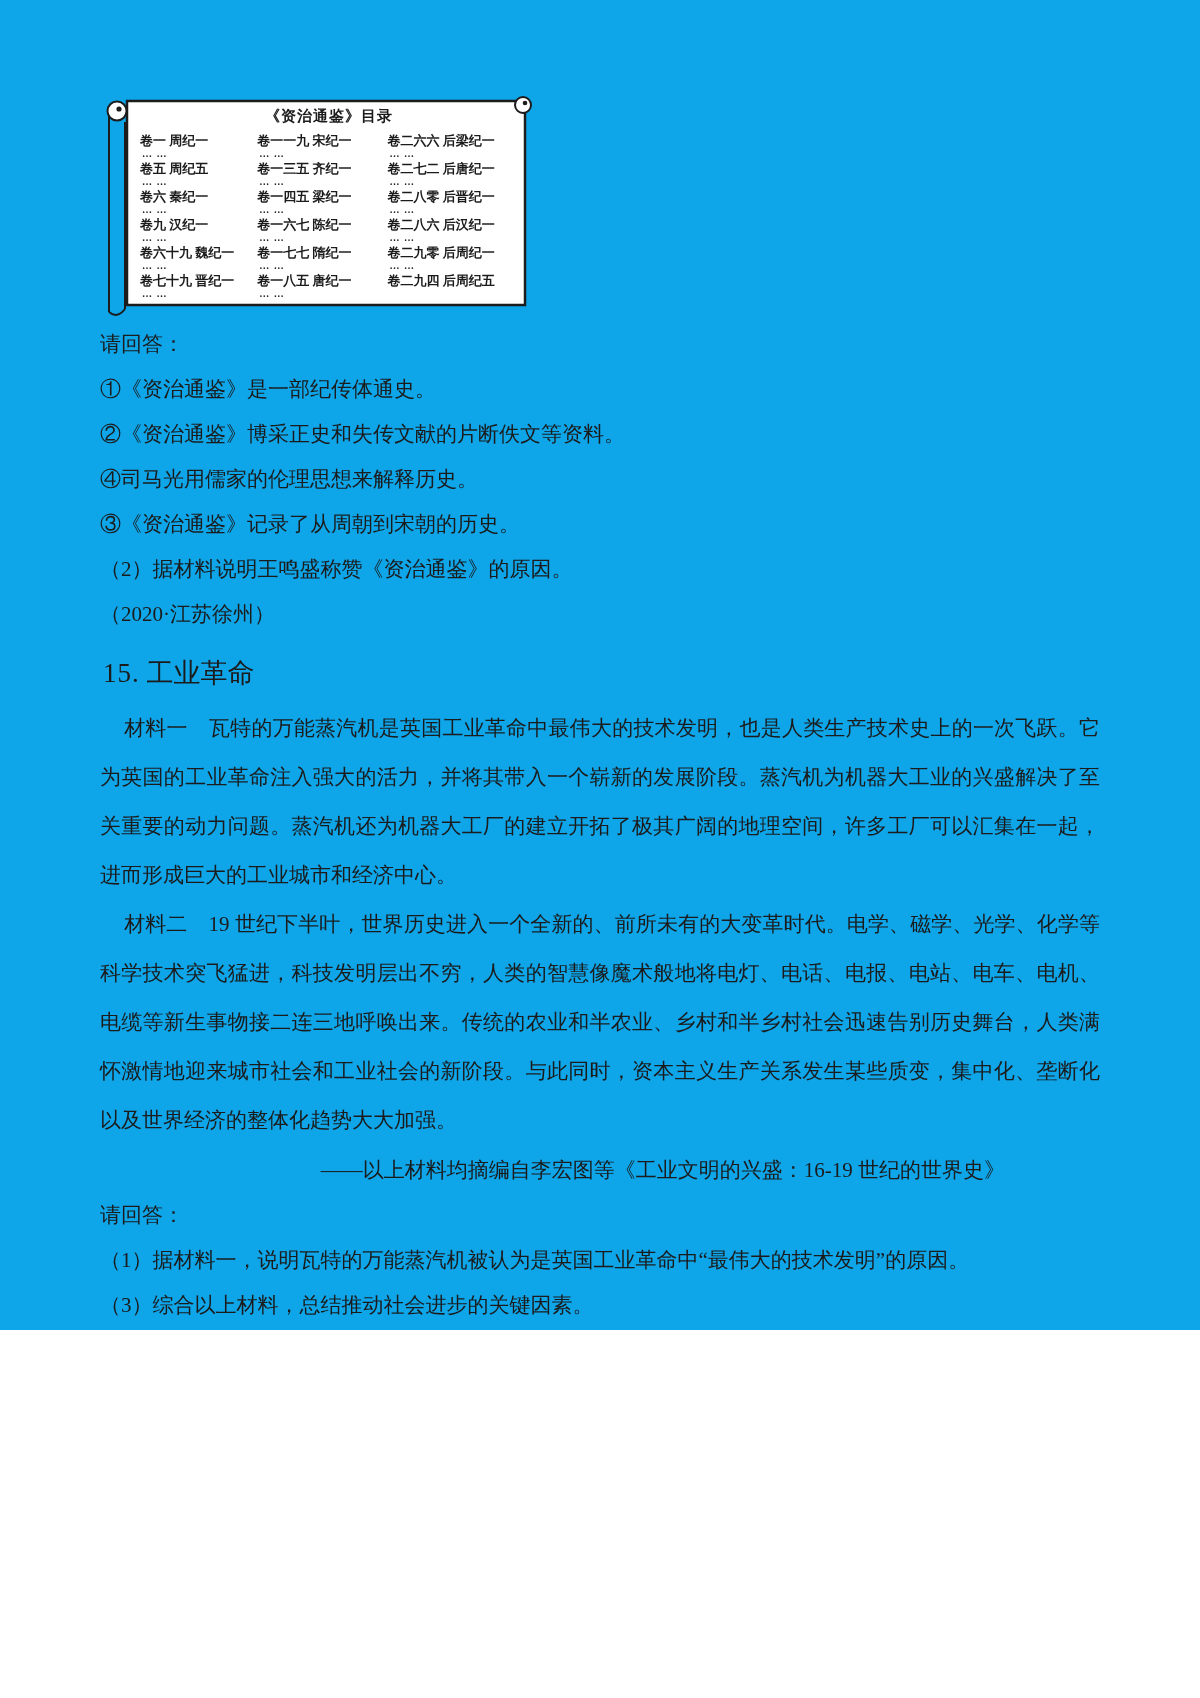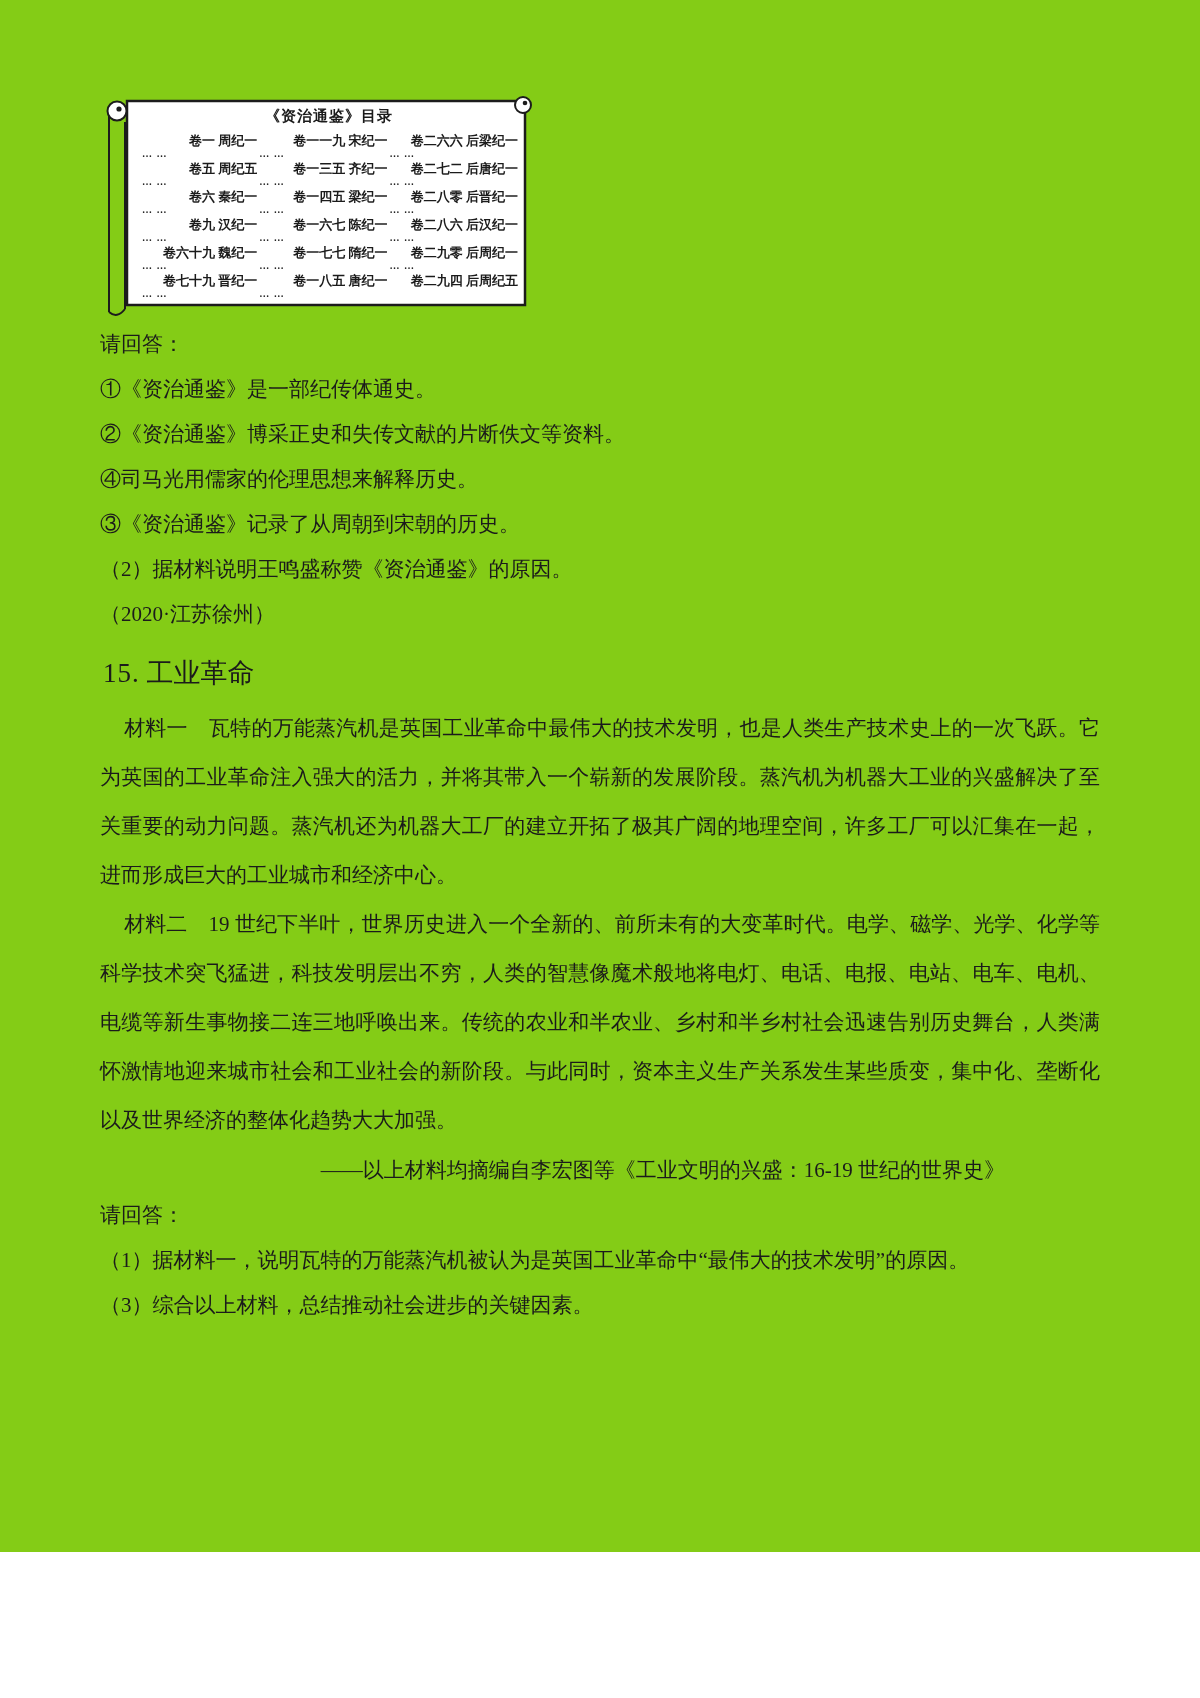--- a/index.html
+++ b/index.html
@@ -1,35 +1,35 @@
 <!DOCTYPE html>
 <html><head>
 <meta charset="utf-8">
 <style>
   html,body{margin:0;padding:0;background:#ffffff;}
   .page{
     position:relative;
-    width:1200px;height:1552px;
+    width:1200px;height:1330px;
     box-sizing:border-box;
     padding:92px 100px 16px 100px;
-    background:#84cc16;
+    background:#0ea5e9;
     color:#1b1b1b;
     font-family:"Liberation Serif","DejaVu Serif",serif;
   }
   
   .scroll-figure{position:relative;width:436px;height:230px;}
   .scroll-svg{position:absolute;left:0;top:0;}
   .scroll-content{position:absolute;left:40px;top:15px;width:378px;}
   .scroll-title{text-align:center;font-weight:700;font-size:15px;letter-spacing:1px;margin-bottom:7px;}
   .scroll-grid{display:flex;}
   .scroll-col{display:flex;flex-direction:column;}
   .scroll-col.c0{width:31%;}
   .scroll-col.c1{width:34.5%;}
   .scroll-col.c2{width:34.5%;}
-  .toc-entry{font-weight:700;font-size:13px;line-height:15px;white-space:nowrap;text-align:right;}
+  .toc-entry{font-weight:700;font-size:13px;line-height:15px;white-space:nowrap;}
   .toc-ellipsis{font-weight:700;font-size:10px;line-height:12px;padding-left:2px;letter-spacing:1px;margin-bottom:1px;}
   .toc-spacer{height:13px;}
   
   .para{font-size:21px;line-height:46px;text-align:justify;margin:0;}
   .attr{font-size:21px;line-height:42px;text-align:right;padding-right:95px;margin:0;}
   .attr1{margin-top:16px;}
   .prompt{font-size:21px;line-height:45px;margin:0;}
   .q1{line-height:57px;margin-top:2px;}
   .stmt{font-size:21px;line-height:45px;margin:0;}
   .qline{font-size:21px;line-height:45px;margin:0;}

